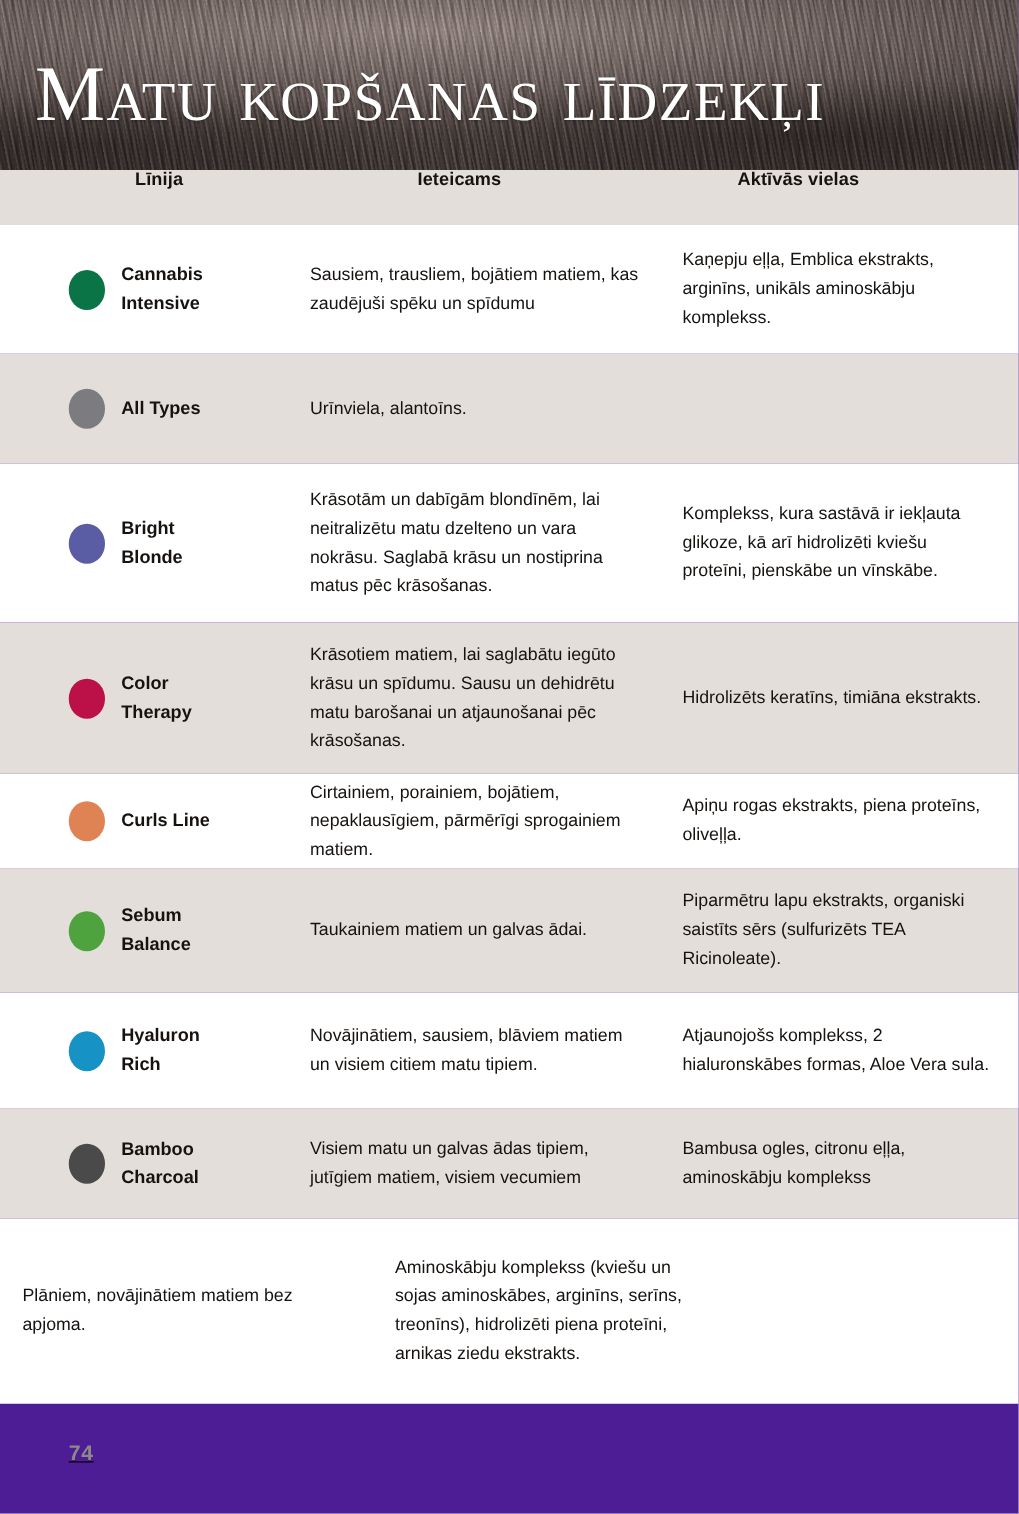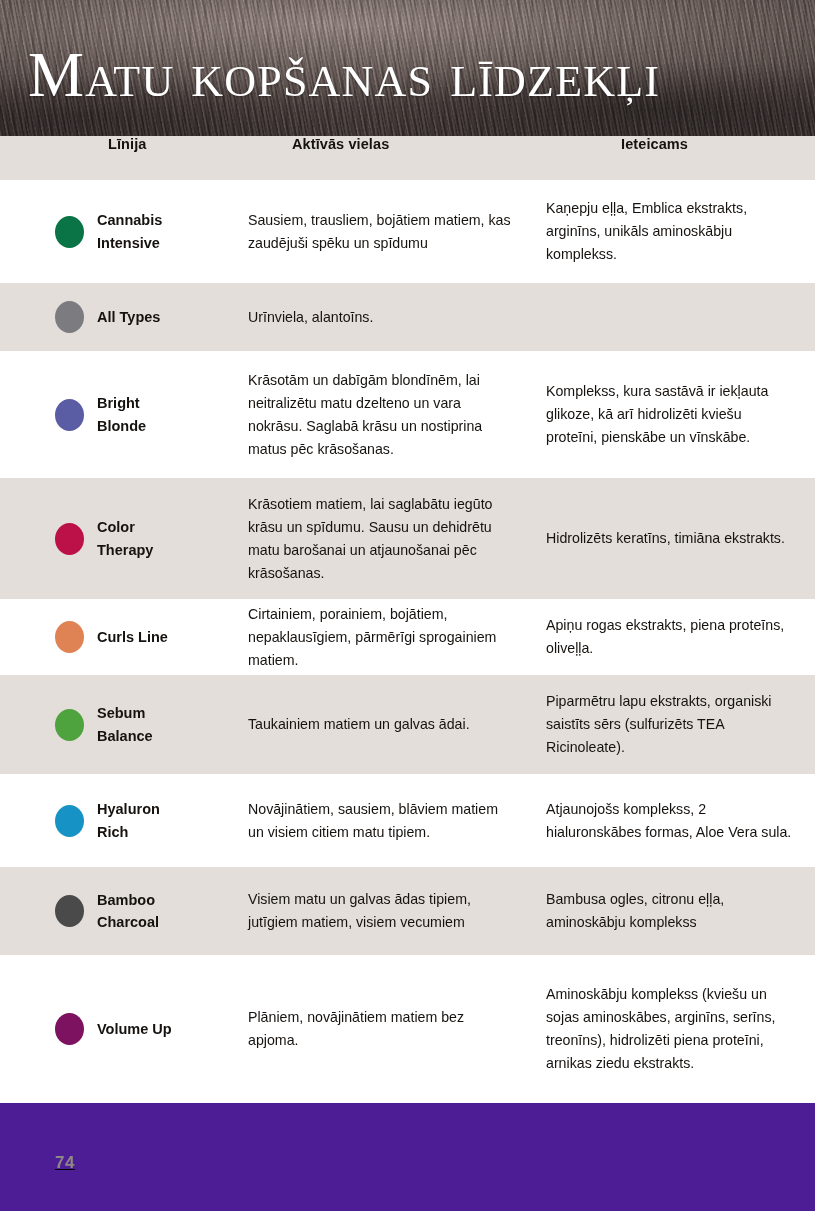--- a/index.html
+++ b/index.html
@@ -166,35 +166,35 @@
 
   <div class="hero">
     <div class="hero-texture"></div>
     <h1 class="hero-title">Matu kopšanas līdzekļi</h1>
   </div>
 
   <div class="table">
 
     <div class="thead">
       <div class="th col-line">Līnija</div>
+      <div class="th col-rec">Ieteicams</div>
       <div class="th col-active">Aktīvās vielas</div>
-      <div class="th col-rec">Ieteicams</div>
     </div>
 
     <div id="rows-container">
         <div class="row" style="height: 103px;">
           <div class="cell-line">
             <span class="dot" style="background: rgb(10, 116, 71);"></span>
             <span class="line-name">Cannabis
 Intensive</span>
           </div>
           <div class="cell-rec">Sausiem, trausliem, bojātiem matiem, kas zaudējuši spēku un spīdumu</div>
           <div class="cell-active">Kaņepju eļļa, Emblica ekstrakts, arginīns, unikāls aminoskābju komplekss.</div>
         </div>
-        <div class="row alt" style="height: 68px;">
+        <div class="row alt" style="height: 88px;">
           <div class="cell-line">
             <span class="dot" style="background: rgb(124, 124, 128);"></span>
             <span class="line-name">All Types</span>
           </div>
           <div class="cell-active">Urīnviela, alantoīns.</div>
         </div>
         <div class="row" style="height: 127px;">
           <div class="cell-line">
             <span class="dot" style="background: rgb(90, 92, 164);"></span>
             <span class="line-name">Bright
@@ -241,24 +241,20 @@
         <div class="row alt" style="height: 88px;">
           <div class="cell-line">
             <span class="dot" style="background: rgb(74, 74, 74);"></span>
             <span class="line-name">Bamboo
 Charcoal</span>
           </div>
           <div class="cell-rec">Visiem matu un galvas ādas tipiem, jutīgiem matiem, visiem vecumiem</div>
           <div class="cell-active">Bambusa ogles, citronu eļļa, aminoskābju komplekss</div>
         </div>
         <div class="row" style="height: 148px;">
-          <div class="cell-line">
-            <span class="dot" style="background: rgb(124, 18, 96);"></span>
-            <span class="line-name">Volume Up</span>
-          </div>
           <div class="cell-rec">Plāniem, novājinātiem matiem bez apjoma.</div>
           <div class="cell-active">Aminoskābju komplekss (kviešu un sojas aminoskābes, arginīns, serīns, treonīns), hidrolizēti piena proteīni, arnikas ziedu ekstrakts.</div>
         </div>
       </div>
 
   </div>
 
   <div class="footer">
     <span class="page-number">74</span>
   </div>

